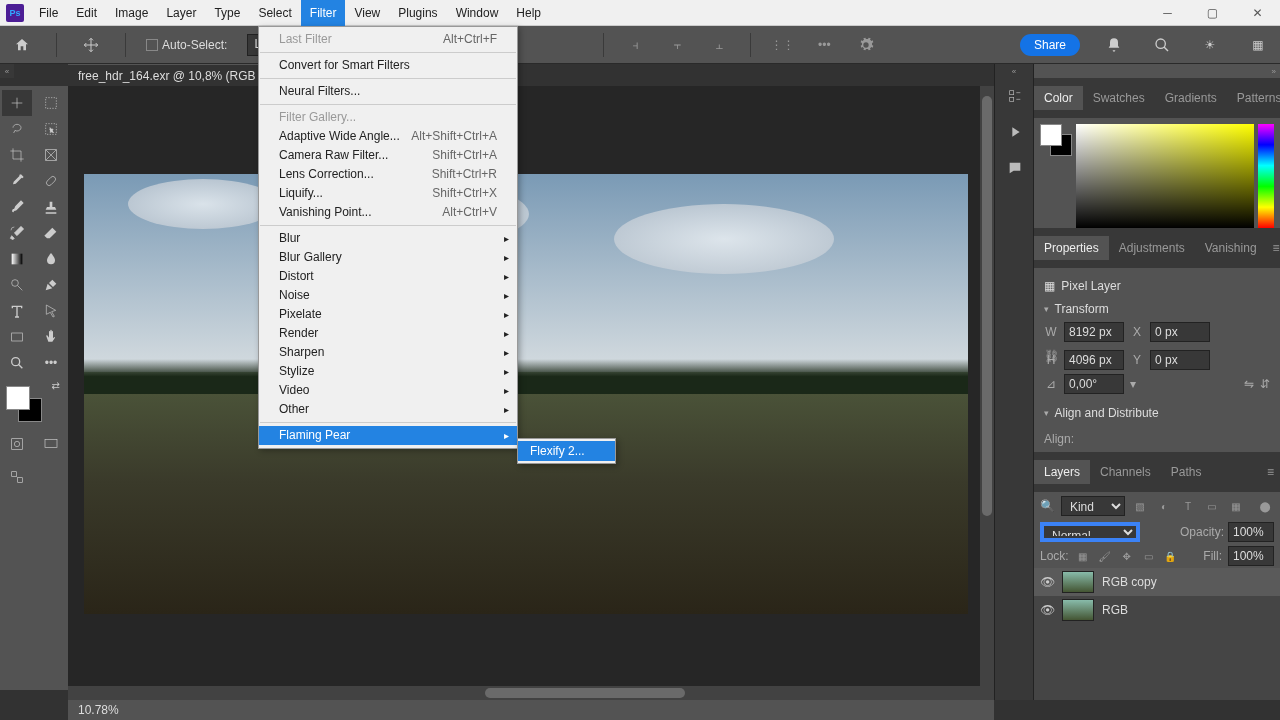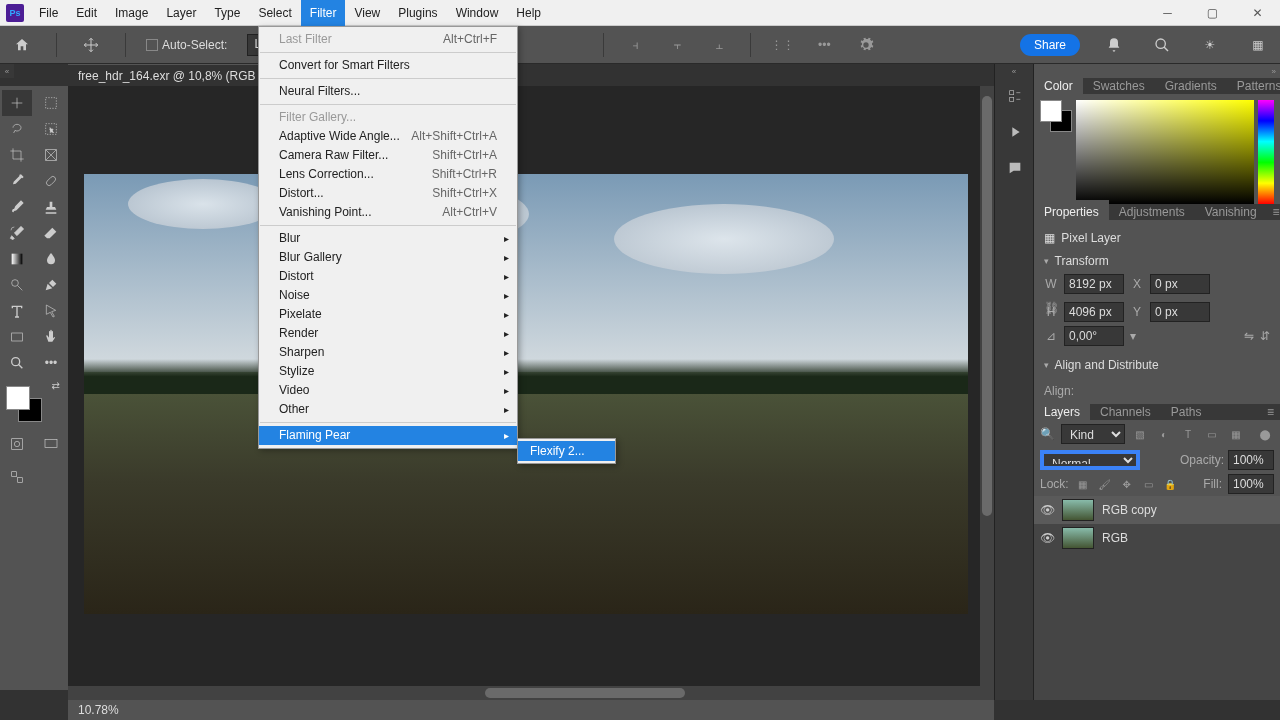--- a/index.html
+++ b/index.html
@@ -69,21 +69,21 @@
 .scroll-thumb-h { position:absolute; left:45%; top:2px; width:200px; height:10px; background:#6a6a6a; border-radius:5px; }
 
 
 .dock-strip { position:absolute; top:64px; right:246px; width:40px; height:636px; background:#383838; border-left:1px solid #222; border-right:1px solid #222; }
 .dock-collapse { height:14px; display:flex; align-items:center; justify-content:center; color:#999; font-size:8px; }
 .dock-ico { width:40px; height:36px; display:flex; align-items:center; justify-content:center; color:#bbb; }
 
 .panels { position:absolute; top:64px; right:0; width:246px; height:636px; background:#535353; display:flex; flex-direction:column; }
 .panel-collapse { height:14px; display:flex; align-items:center; justify-content:flex-end; padding-right:4px; color:#999; font-size:8px; }
 
-.tabrow { display:flex; height:16px; background:#383838; align-items:center; }
+.tabrow { display:flex; height:40px; background:#383838; align-items:center; }
 .ptab { padding:0 10px; height:24px; line-height:24px; color:#999; }
 .ptab.active { background:#535353; color:#eee; }
 .panel-menu { margin-left:auto; padding:0 6px; color:#999; }
 
 .color-body { height:110px; display:flex; padding:6px; gap:4px; }
 .color-preview { width:32px; height:32px; position:relative; }
 .cp-fg { width:22px;height:22px;background:#fff;border:1px solid #888;position:absolute;top:0;left:0; }
 .cp-bg { width:22px;height:22px;background:#000;border:1px solid #888;position:absolute;top:10px;left:10px; }
 .picker-field { flex:1; height:104px; background:linear-gradient(to bottom,transparent,#000),linear-gradient(to right,#fff,#ff0); }
 .hue-strip { width:16px; height:104px; background:linear-gradient(to bottom,#f0f,#00f,#0ff,#0f0,#ff0,#f00); position:relative; }
@@ -364,21 +364,21 @@
     </div>
   <div class="dd-item">
       <span>Camera Raw Filter...</span>
       <span class="dd-shortcut">Shift+Ctrl+A</span>
     </div>
   <div class="dd-item">
       <span>Lens Correction...</span>
       <span class="dd-shortcut">Shift+Ctrl+R</span>
     </div>
   <div class="dd-item">
-      <span>Distort...</span>
+      <span>Liquify...</span>
       <span class="dd-shortcut">Shift+Ctrl+X</span>
     </div>
   <div class="dd-item">
       <span>Vanishing Point...</span>
       <span class="dd-shortcut">Alt+Ctrl+V</span>
     </div>
   <div class="dd-sep"></div>
   <div class="dd-item dd-arrow">Blur</div>
   <div class="dd-item dd-arrow">Blur Gallery</div>
   <div class="dd-item dd-arrow">Distort</div>

